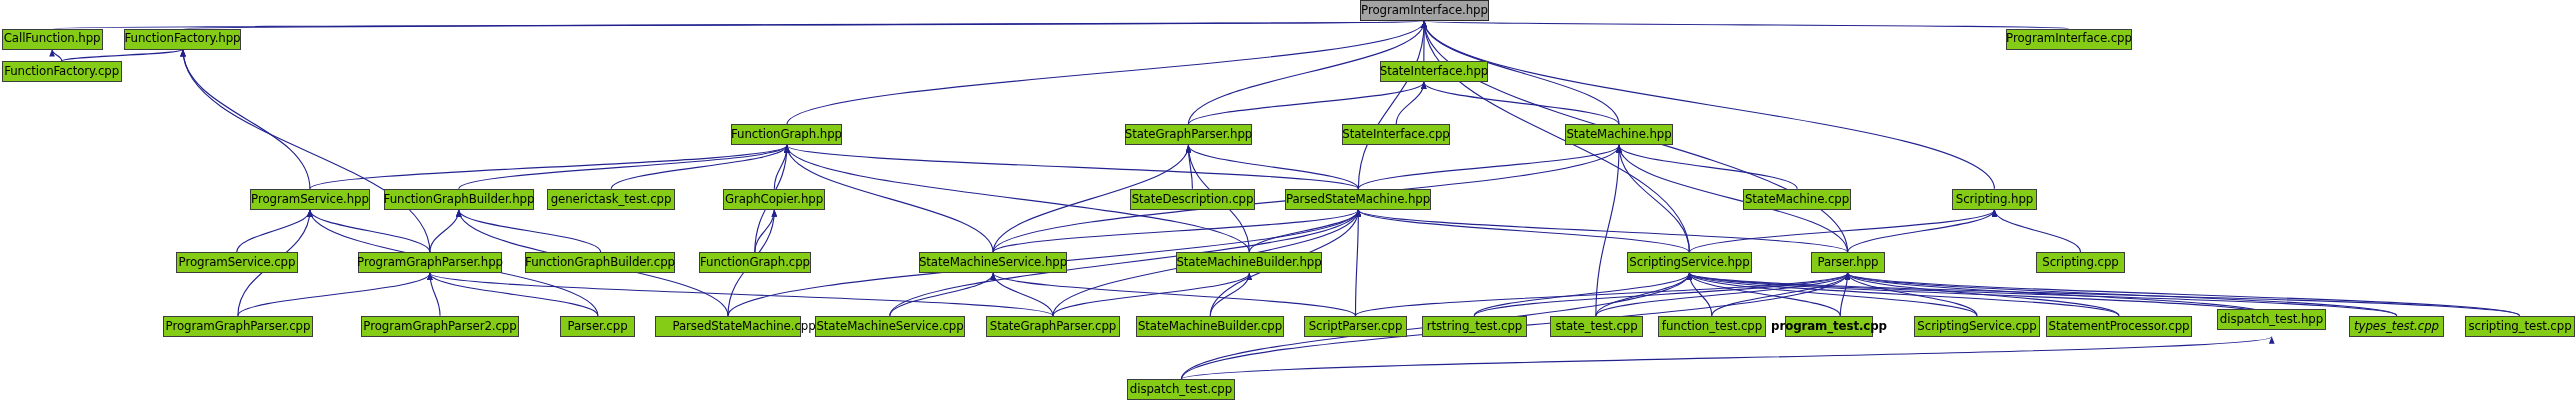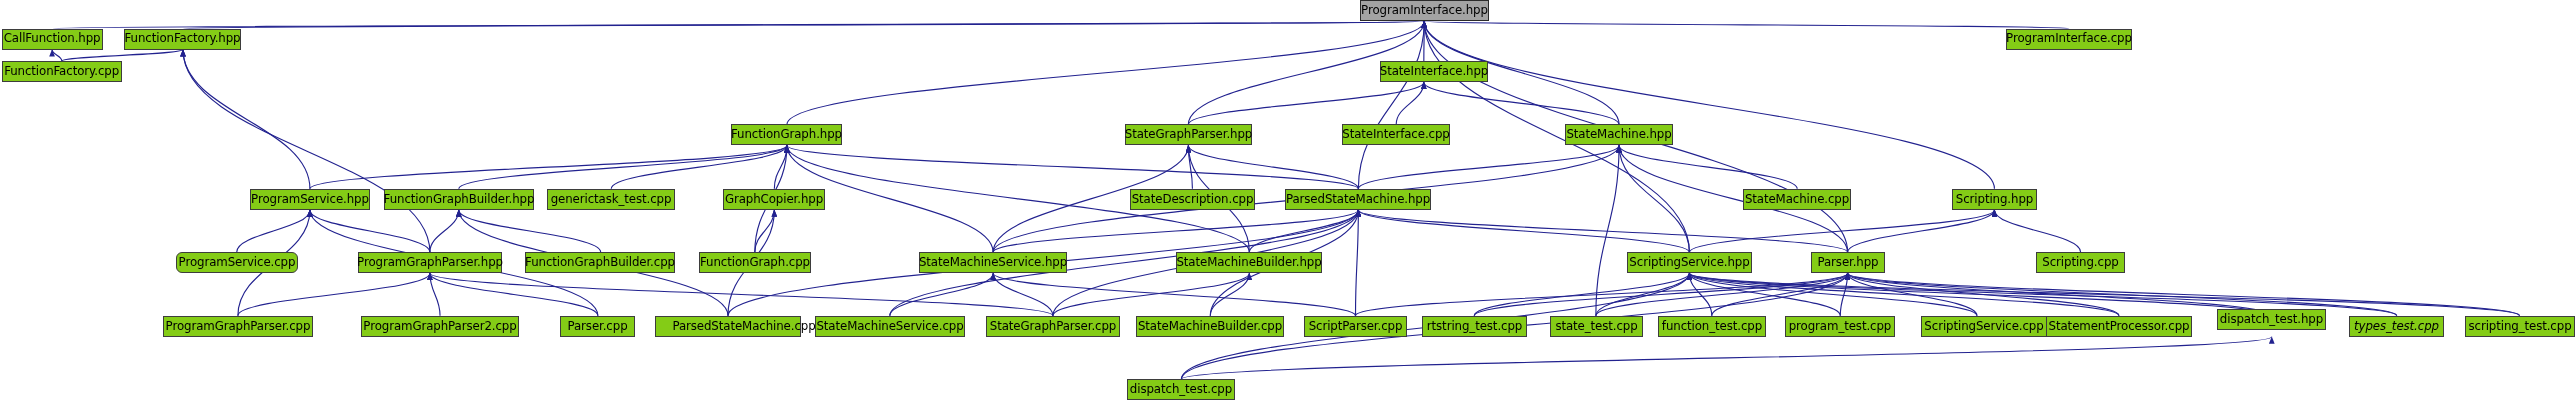--- a/index.html
+++ b/index.html
@@ -182,21 +182,21 @@
       </div>
       <div class="node" style="left: 1285px; top: 189px; width: 146px;">
         <span>ParsedStateMachine.hpp</span>
       </div>
       <div class="node" style="left: 1743px; top: 189px; width: 108px;">
         <span>StateMachine.cpp</span>
       </div>
       <div class="node" style="left: 1952px; top: 189px; width: 85px;">
         <span>Scripting.hpp</span>
       </div>
-      <div class="node" style="left: 176px; top: 252px; width: 122px; border-radius: 6px;">
+      <div class="node" style="left: 176px; top: 252px; width: 122px;">
         <span>ProgramService.cpp</span>
       </div>
       <div class="node" style="left: 358px; top: 252px; width: 144px;">
         <span>ProgramGraphParser.hpp</span>
       </div>
       <div class="node" style="left: 525px; top: 252px; width: 150px;">
         <span>FunctionGraphBuilder.cpp</span>
       </div>
       <div class="node" style="left: 699px; top: 252px; width: 112px;">
         <span>FunctionGraph.cpp</span>
@@ -242,24 +242,24 @@
       </div>
       <div class="node" style="left: 1422px; top: 316px; width: 105px;">
         <span>rtstring_test.cpp</span>
       </div>
       <div class="node" style="left: 1550px; top: 316px; width: 93px;">
         <span>state_test.cpp</span>
       </div>
       <div class="node" style="left: 1658px; top: 316px; width: 108px;">
         <span>function_test.cpp</span>
       </div>
-      <div class="node" style="left: 1785px; top: 316px; width: 110px;">
+      <div class="node" style="left: 1785px; top: 316px; width: 88px; font-weight: bold;">
         <span>program_test.cpp</span>
       </div>
-      <div class="node" style="left: 1914px; top: 316px; width: 126px; margin-left: 7px;">
+      <div class="node" style="left: 1914px; top: 316px; width: 126px;">
         <span>ScriptingService.cpp</span>
       </div>
       <div class="node" style="left: 2046px; top: 316px; width: 146px;">
         <span>StatementProcessor.cpp</span>
       </div>
       <div class="node" style="left: 2217px; top: 309px; width: 109px;">
         <span>dispatch_test.hpp</span>
       </div>
       <div class="node" style="left: 2349px; top: 316px; width: 95px; font-style: italic;">
         <span>types_test.cpp</span>

